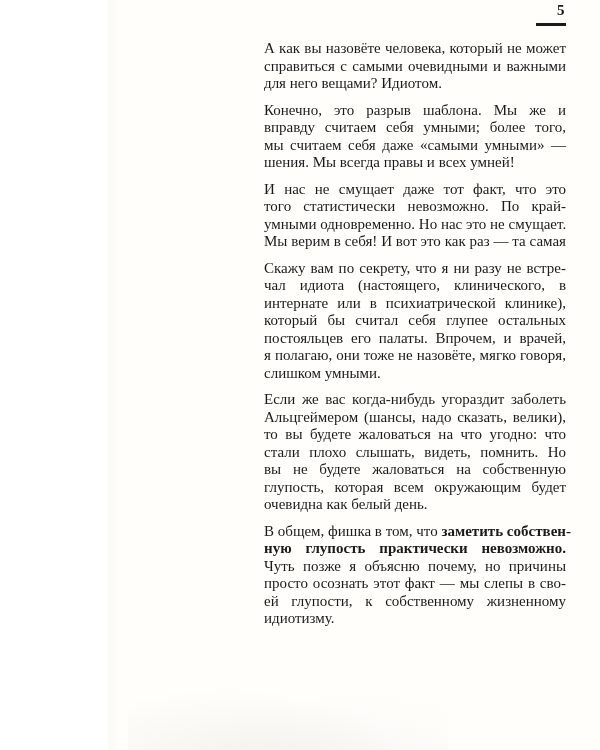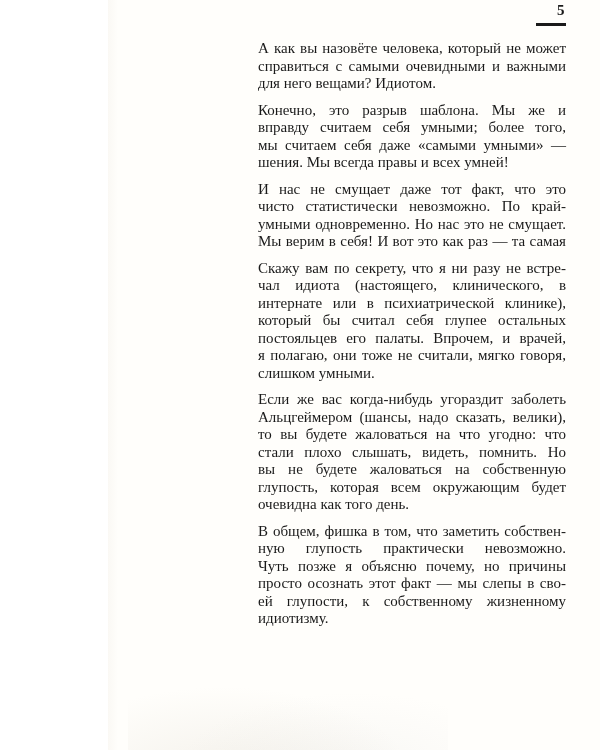--- a/index.html
+++ b/index.html
@@ -71,36 +71,36 @@
   }
   .text-column {
     position: absolute;
     top: 40px;
     left: 148px;
     width: 310px;
     color: var(--ink, #1a1a1a);
     font-size: 15px;
   }
   .paragraph {
-    margin: 0 0 9px 2px;
+    margin: 0 0 9px 8px;
   }
   .paragraph:last-child { margin-bottom: 0; }
   .line {
     height: 17.5px;
     line-height: 17.5px;
     white-space: nowrap;
     text-align: justify;
     text-align-last: justify;
     text-justify: inter-word;
   }
   .line.line-last {
     text-align: right;
     text-align-last: left;
   }
-  .seg-bold { font-weight: normal; }
+  .seg-bold { font-weight: bold; }
 </style>
 </head>
 <body>
 
 <div class="canvas">
   <div class="page">
     <header class="page-header">
       <div class="page-number">5</div>
       <div class="header-rule"></div>
     </header>
@@ -111,41 +111,41 @@
           <div class="line line-last"><span>для него вещами? Идиотом.</span></div>
         </div>
         <div class="paragraph">
           <div class="line"><span>Конечно, это разрыв шаблона. Мы же и</span></div>
           <div class="line"><span>вправду считаем себя умными; более того,</span></div>
           <div class="line"><span>мы считаем себя даже «самыми умными» —</span></div>
           <div class="line line-last"><span>шения. Мы всегда правы и всех умней!</span></div>
         </div>
         <div class="paragraph">
           <div class="line"><span>И нас не смущает даже тот факт, что это</span></div>
-          <div class="line"><span>чисто статистически невозможно. По край-</span></div>
+          <div class="line"><span>того статистически невозможно. По край-</span></div>
           <div class="line"><span>умными одновременно. Но нас это не смущает.</span></div>
           <div class="line"><span>Мы верим в себя! И вот это как раз — та самая</span></div>
         </div>
         <div class="paragraph">
           <div class="line"><span>Скажу вам по секрету, что я ни разу не встре-</span></div>
           <div class="line"><span>чал идиота (настоящего, клинического, в</span></div>
           <div class="line"><span>интернате или в психиатрической клинике),</span></div>
           <div class="line"><span>который бы считал себя глупее остальных</span></div>
           <div class="line"><span>постояльцев его палаты. Впрочем, и врачей,</span></div>
-          <div class="line"><span>я полагаю, они тоже не считали, мягко говоря,</span></div>
+          <div class="line"><span>я полагаю, они тоже не назовёте, мягко говоря,</span></div>
           <div class="line line-last"><span>слишком умными.</span></div>
         </div>
         <div class="paragraph">
           <div class="line"><span>Если же вас когда-нибудь угораздит заболеть</span></div>
           <div class="line"><span>Альцгеймером (шансы, надо сказать, велики),</span></div>
           <div class="line"><span>то вы будете жаловаться на что угодно: что</span></div>
           <div class="line"><span>стали плохо слышать, видеть, помнить. Но</span></div>
           <div class="line"><span>вы не будете жаловаться на собственную</span></div>
           <div class="line"><span>глупость, которая всем окружающим будет</span></div>
-          <div class="line line-last"><span>очевидна как того день.</span></div>
+          <div class="line line-last"><span>очевидна как белый день.</span></div>
         </div>
         <div class="paragraph">
           <div class="line"><span>В общем, фишка в том, что </span><span class="seg-bold">заметить собствен-</span></div>
           <div class="line"><span class="seg-bold">ную глупость практически невозможно.</span></div>
           <div class="line"><span>Чуть позже я объясню почему, но причины</span></div>
           <div class="line"><span>просто осознать этот факт — мы слепы в сво-</span></div>
           <div class="line"><span>ей глупости, к собственному жизненному</span></div>
           <div class="line line-last"><span>идиотизму.</span></div>
         </div>
       </main>

